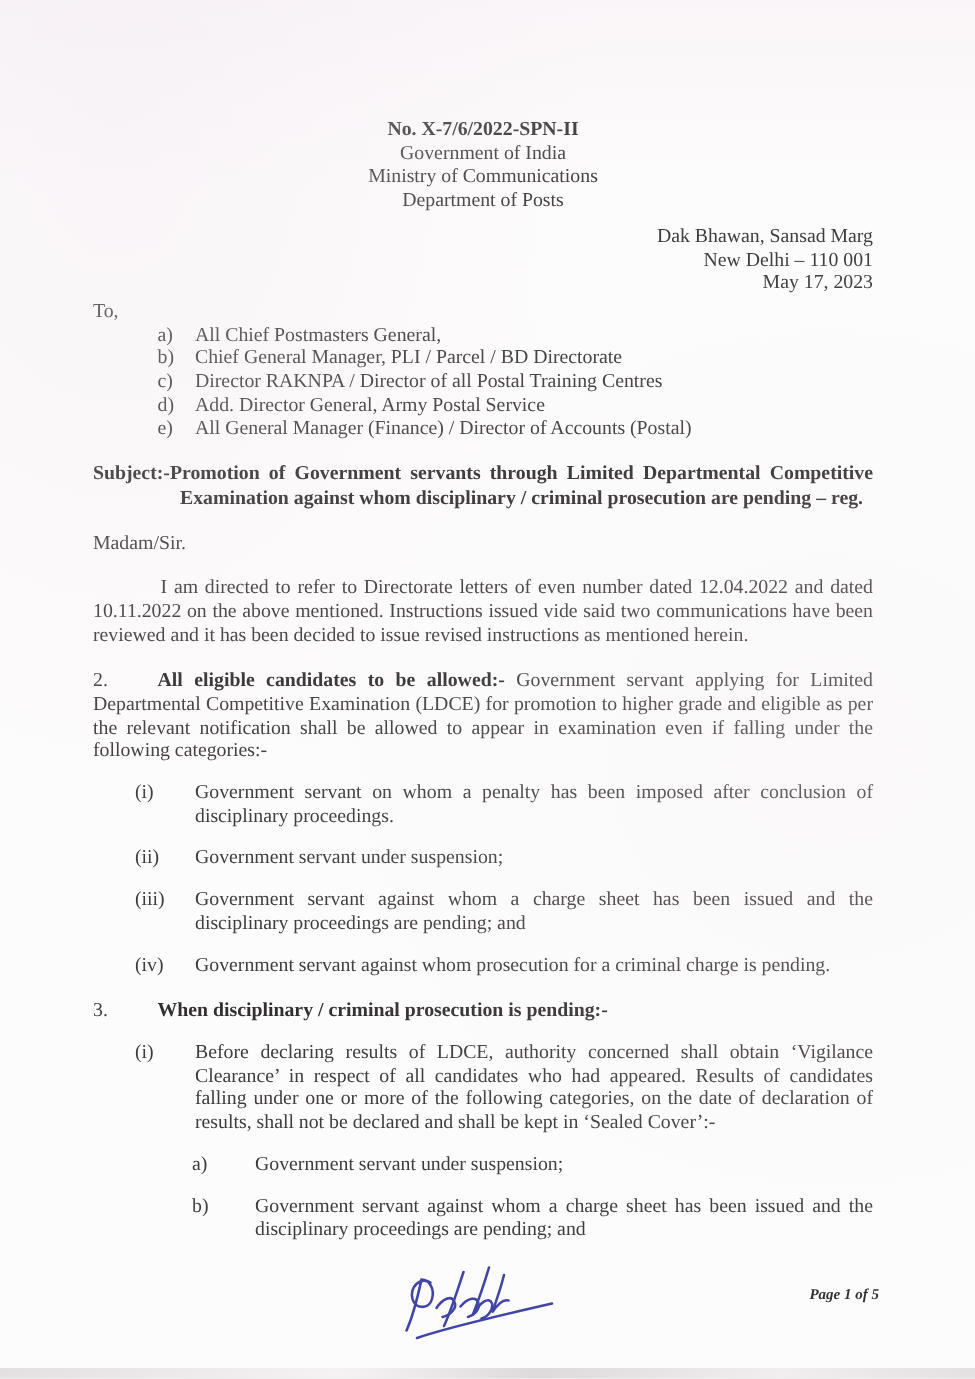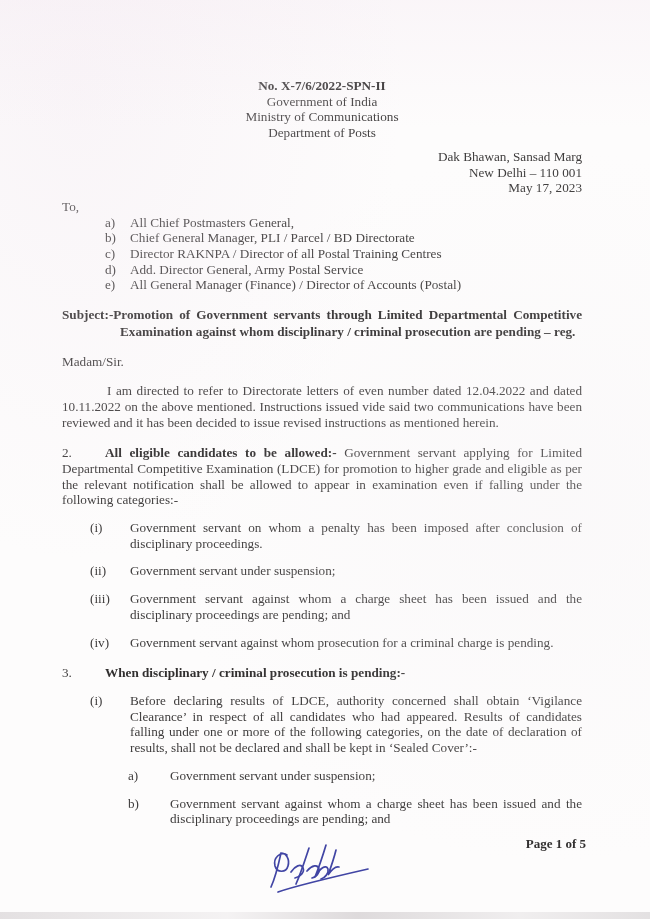--- a/index.html
+++ b/index.html
@@ -49,22 +49,22 @@
   .ind{text-indent:45px;}
   .sec{margin-top:15px;text-align:justify;}
   .num{display:inline-block;width:43px;}
   .item{display:flex;margin:12px 0 0 28px;}
   .item .ilbl{flex:none;width:40px;}
   .item .itxt{flex:1;text-align:justify;}
   .sub{margin-left:66px;}
   .sub .ilbl{width:42px;}
   .sig{position:absolute;left:266px;top:838px;}
   .pageno{
-    position:absolute;right:64px;top:836px;
-    font-weight:bold;font-size:13px;color:#333131;
+    position:absolute;right:64px;top:858px;
+    font-weight:bold;font-style:italic;font-size:10px;color:#333131;
   }
 </style>
 </head>
 <body>
 
 <div class="page">
 
   <div class="center ref">No. X-7/6/2022-SPN-II</div>
   <div class="center">Government of India</div>
   <div class="center">Ministry of Communications</div>

